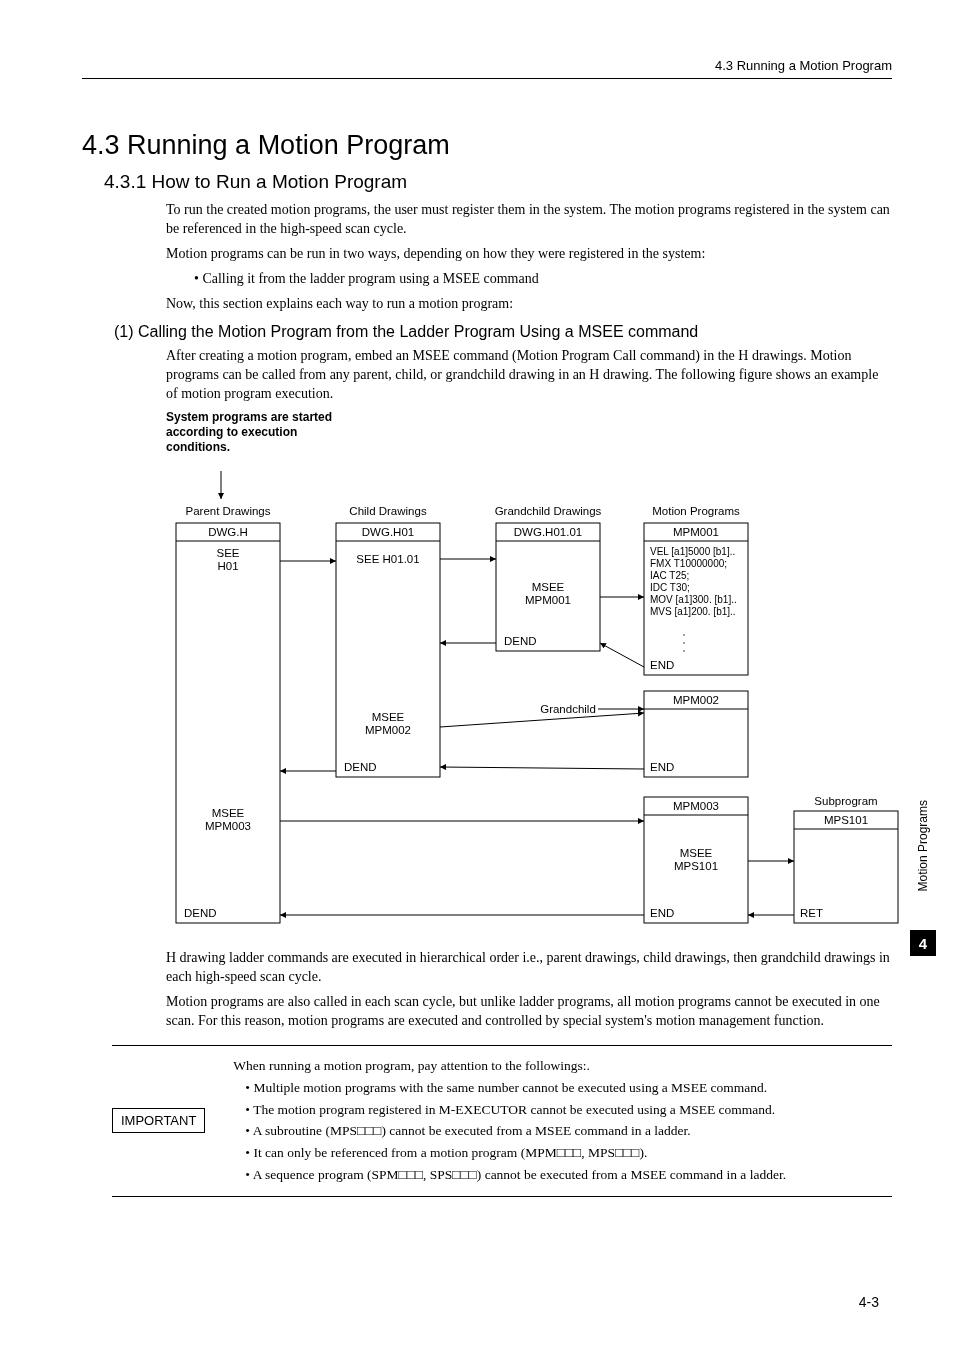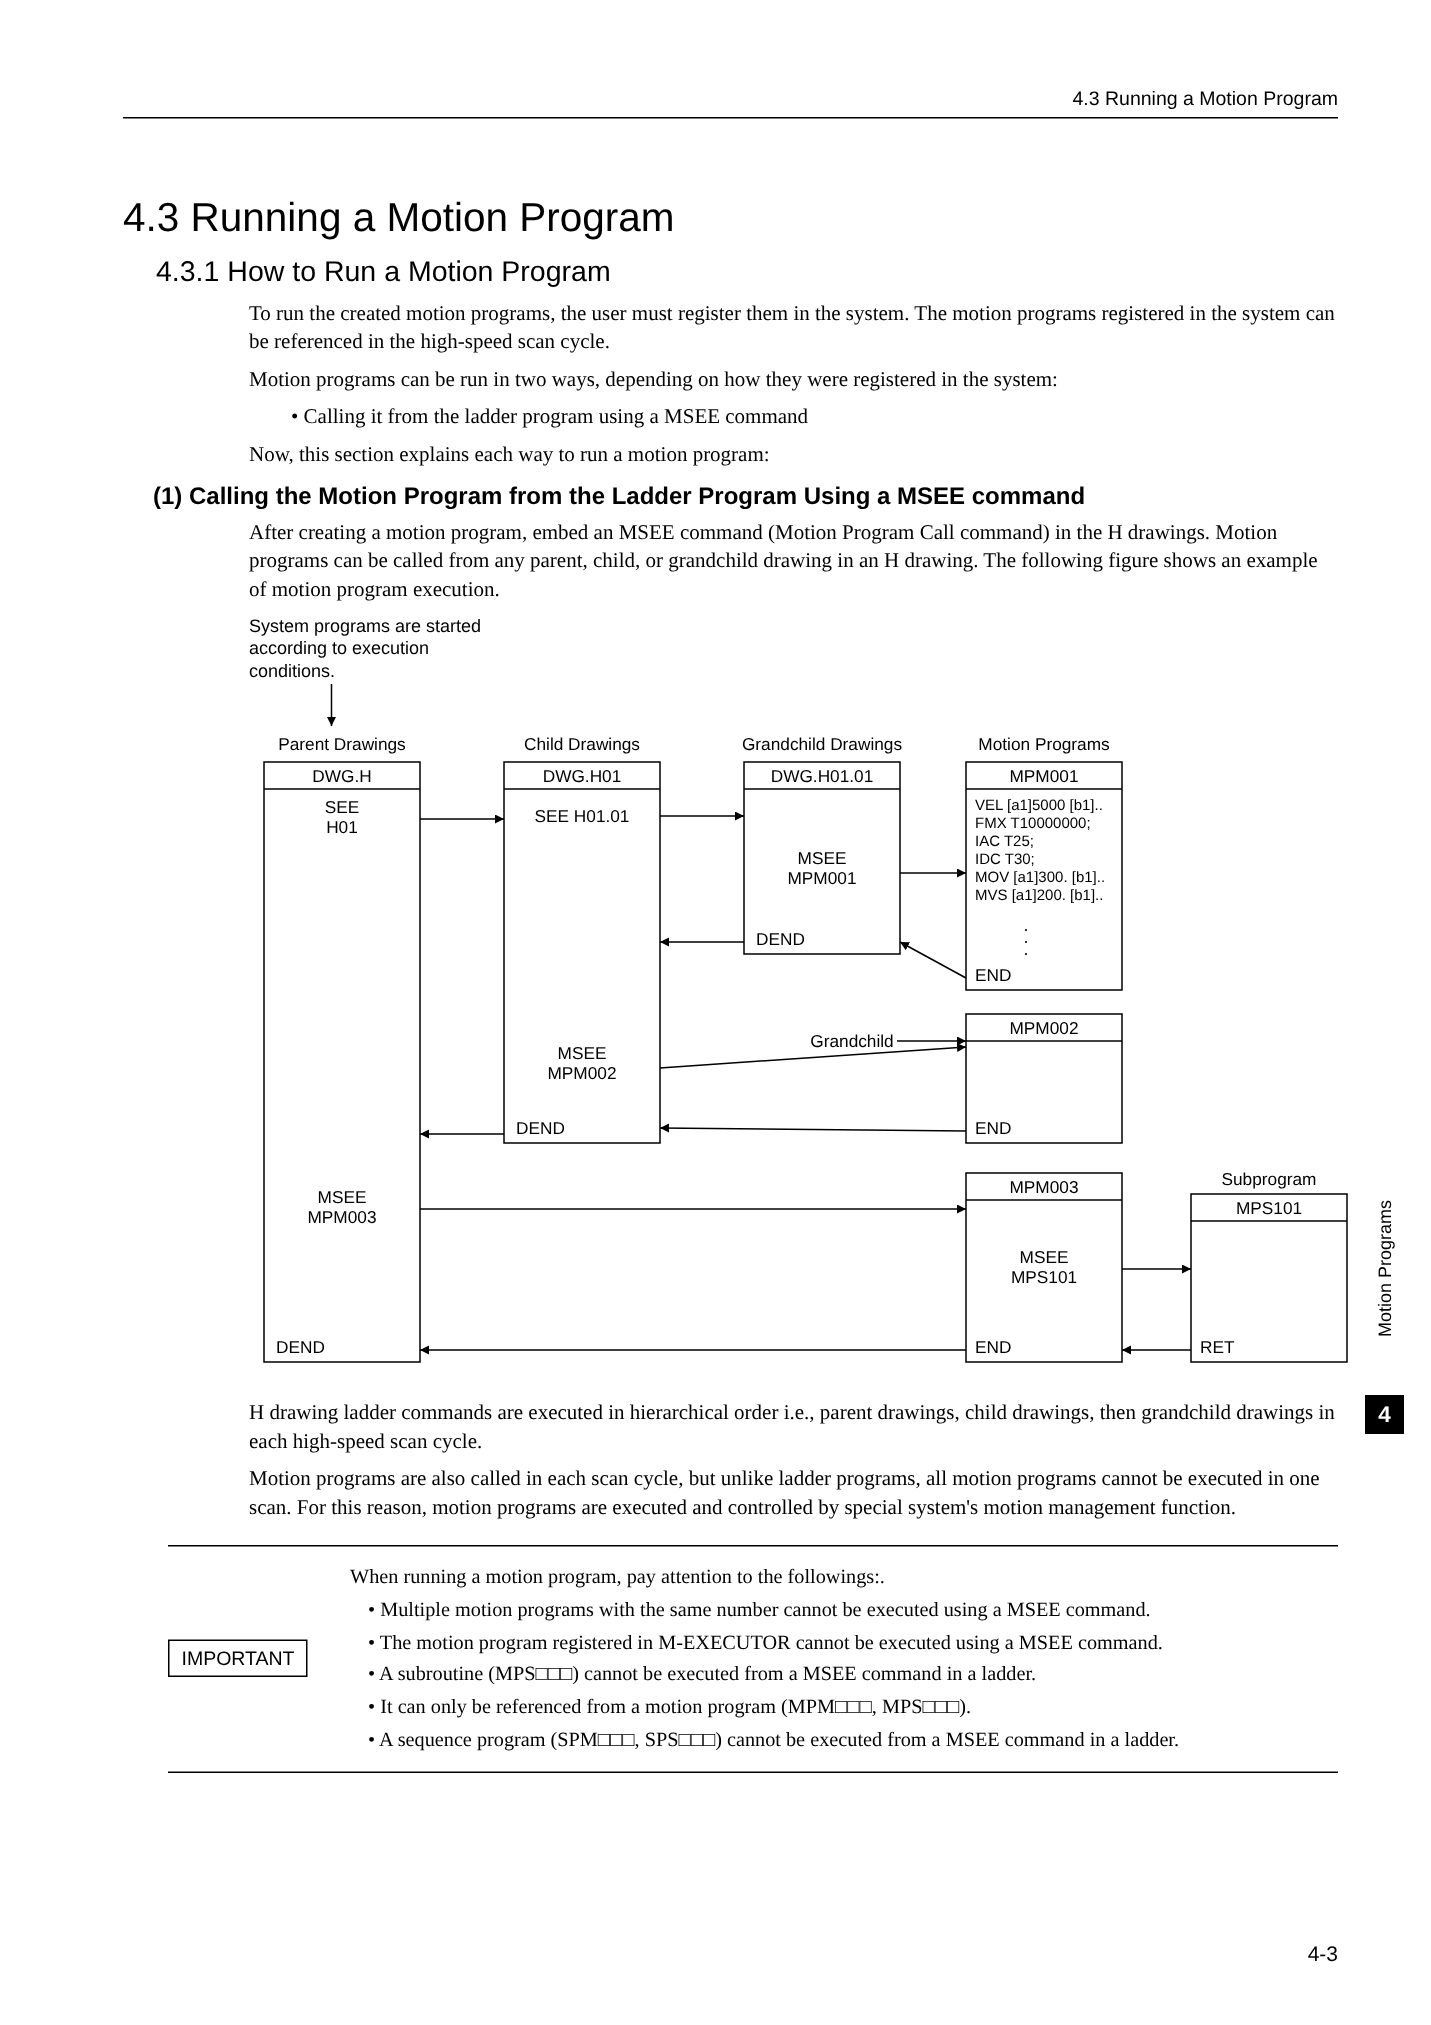--- a/index.html
+++ b/index.html
@@ -50,34 +50,34 @@
     margin-right: 0;
     font-size: 14px;
     line-height: 1.35;
   }
   .para { margin-bottom: 6px; }
   ul.dash { list-style: none; margin: 4px 0 6px 28px; }
   ul.dash li::before { content: "• "; }
   ul.dash li { margin-bottom: 2px; }
   h3 {
     font-family: Arial, sans-serif;
-    font-weight: bold;
+    font-weight: normal;
     font-size: 16px;
-    margin-left: 20px;
+    margin-left: 32px;
     margin-top: 10px;
     margin-bottom: 6px;
   }
   
   .diagram {
     margin-left: 84px;
     margin-top: 6px;
     font-family: Arial, sans-serif;
     font-size: 11.5px;
   }
-  .diag-note { font-size: 12px; line-height: 1.25; margin-bottom: 1px; }
+  .diag-note { font-size: 12px; line-height: 1.25; margin-bottom: 16px; font-weight: bold; }
   svg.flow { display:block; }
   .box { fill:#fff; stroke:#000; stroke-width:1; }
   .lbl { font-family: Arial, sans-serif; font-size:11.5px; }
   .lblc { text-anchor: middle; }
   .small { font-size:10px; }
   .arrow { stroke:#000; stroke-width:1; fill:none; marker-end:url(#ah); }
   .line { stroke:#000; stroke-width:1; fill:none; }
   
   .important-row {
     display:flex;
@@ -121,21 +121,21 @@
     color:#fff;
     font-family: Arial, sans-serif;
     font-weight:bold;
     font-size: 15px;
     display:flex;
     align-items:center;
     justify-content:center;
   }
   .page-num {
     position:absolute;
-    right: 62px;
+    right: 75px;
     bottom: 40px;
     font-family: Arial, sans-serif;
     font-size: 14px;
   }
 </style>
 </head>
 <body>
 
 <div class="header-right">4.3  Running a Motion Program</div>
 <div class="header-rule"></div>

